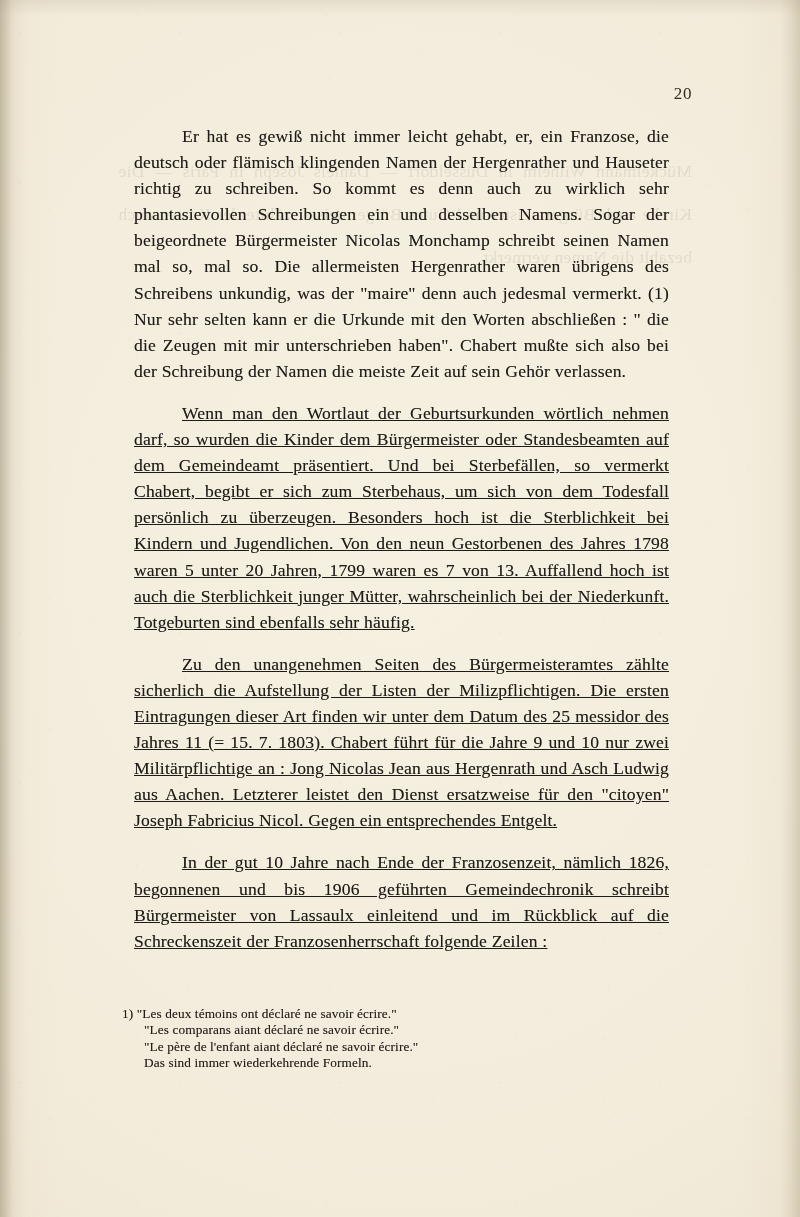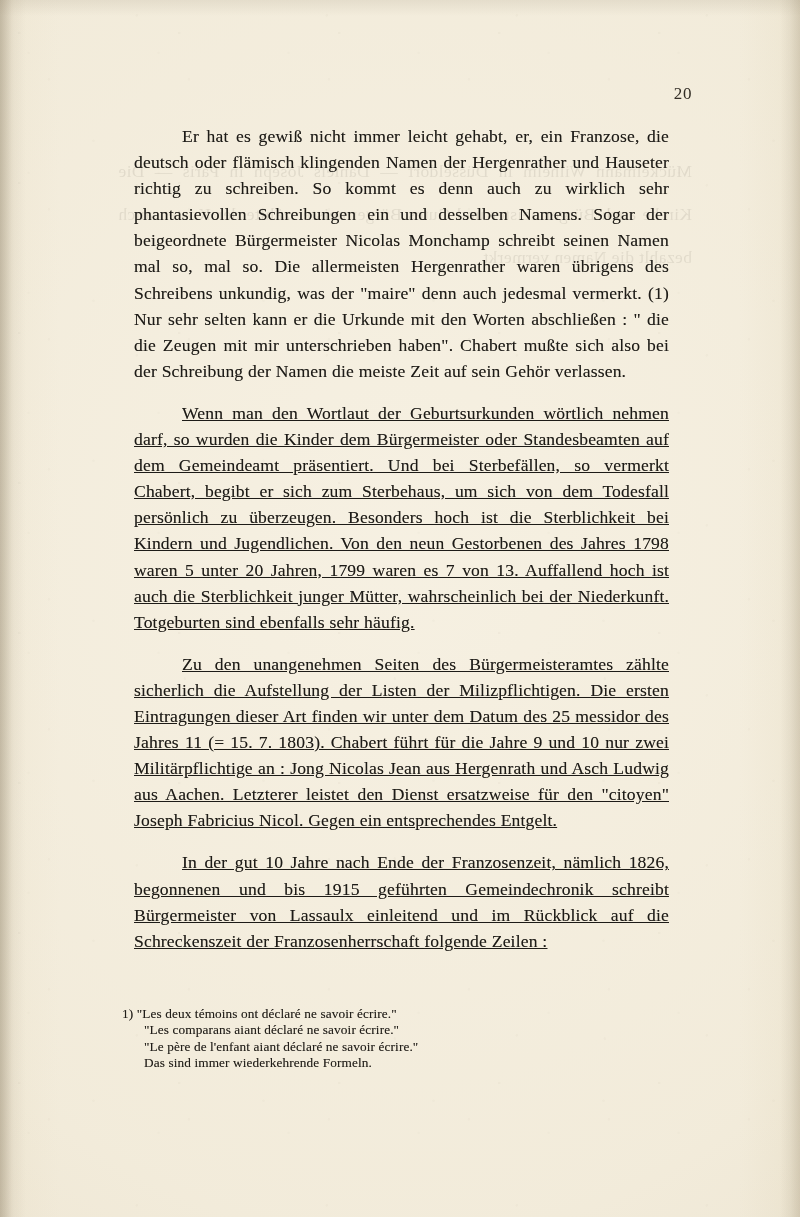--- a/index.html
+++ b/index.html
@@ -155,21 +155,21 @@
   <div class="bleed">Mückelmann Wilhelm in Düsseldorf — Daniels Joseph in Paris — Die Kirche auch Bürgermeister und Gutes Bürgermeister zählte der Kosten auch bezahlt die Namen vermerkt</div>
 
   <div class="grain"></div>
 
   <div class="page-number">20</div>
 
   <div class="body">
     <p class="para">Er hat es gewiß nicht immer leicht gehabt, er, ein Franzose, die deutsch oder flämisch klingenden Namen der Hergenrather und Hauseter richtig zu schreiben. So kommt es denn auch zu wirklich sehr phantasievollen Schreibungen ein und desselben Namens. Sogar der beigeordnete Bürgermeister Nicolas Monchamp schreibt seinen Namen mal so, mal so. Die allermeisten Hergenrather waren übrigens des Schreibens unkundig, was der "maire" denn auch jedesmal vermerkt. (1) Nur sehr selten kann er die Urkunde mit den Worten abschließen : " die die Zeugen mit mir unterschrieben haben". Chabert mußte sich also bei der Schreibung der Namen die meiste Zeit auf sein Gehör verlassen.</p>
     <p class="para">Wenn man den Wortlaut der Geburtsurkunden wörtlich nehmen darf, so wurden die Kinder dem Bürgermeister oder Standesbeamten auf dem Gemeindeamt präsentiert. Und bei Sterbefällen, so vermerkt Chabert, begibt er sich zum Sterbehaus, um sich von dem Todesfall persönlich zu überzeugen. Besonders hoch ist die Sterblichkeit bei Kindern und Jugendlichen. Von den neun Gestorbenen des Jahres 1798 waren 5 unter 20 Jahren, 1799 waren es 7 von 13. Auffallend hoch ist auch die Sterblichkeit junger Mütter, wahrscheinlich bei der Niederkunft. Totgeburten sind ebenfalls sehr häufig.</p>
     <p class="para">Zu den unangenehmen Seiten des Bürgermeisteramtes zählte sicherlich die Aufstellung der Listen der Milizpflichtigen. Die ersten Eintragungen dieser Art finden wir unter dem Datum des 25 messidor des Jahres 11 (= 15. 7. 1803). Chabert führt für die Jahre 9 und 10 nur zwei Militärpflichtige an : Jong Nicolas Jean aus Hergenrath und Asch Ludwig aus Aachen. Letzterer leistet den Dienst ersatzweise für den "citoyen" Joseph Fabricius Nicol. Gegen ein entsprechendes Entgelt.</p>
-    <p class="para">In der gut 10 Jahre nach Ende der Franzosenzeit, nämlich 1826, begonnenen und bis 1915 geführten Gemeindechronik schreibt Bürgermeister von Lassaulx einleitend und im Rückblick auf die Schreckenszeit der Franzosenherrschaft folgende Zeilen :</p>
+    <p class="para">In der gut 10 Jahre nach Ende der Franzosenzeit, nämlich 1826, begonnenen und bis 1906 geführten Gemeindechronik schreibt Bürgermeister von Lassaulx einleitend und im Rückblick auf die Schreckenszeit der Franzosenherrschaft folgende Zeilen :</p>
   </div>
 
   <div class="footnotes">
     <p class="fn-first"><span>1)</span> <span>"Les deux témoins ont déclaré ne savoir écrire."</span></p>
     <p class="fn-line">"Les comparans aiant déclaré ne savoir écrire."</p>
     <p class="fn-line">"Le père de l'enfant aiant déclaré ne savoir écrire."</p>
     <p class="fn-line">Das sind immer wiederkehrende Formeln.</p>
   </div>
 
 </div>

